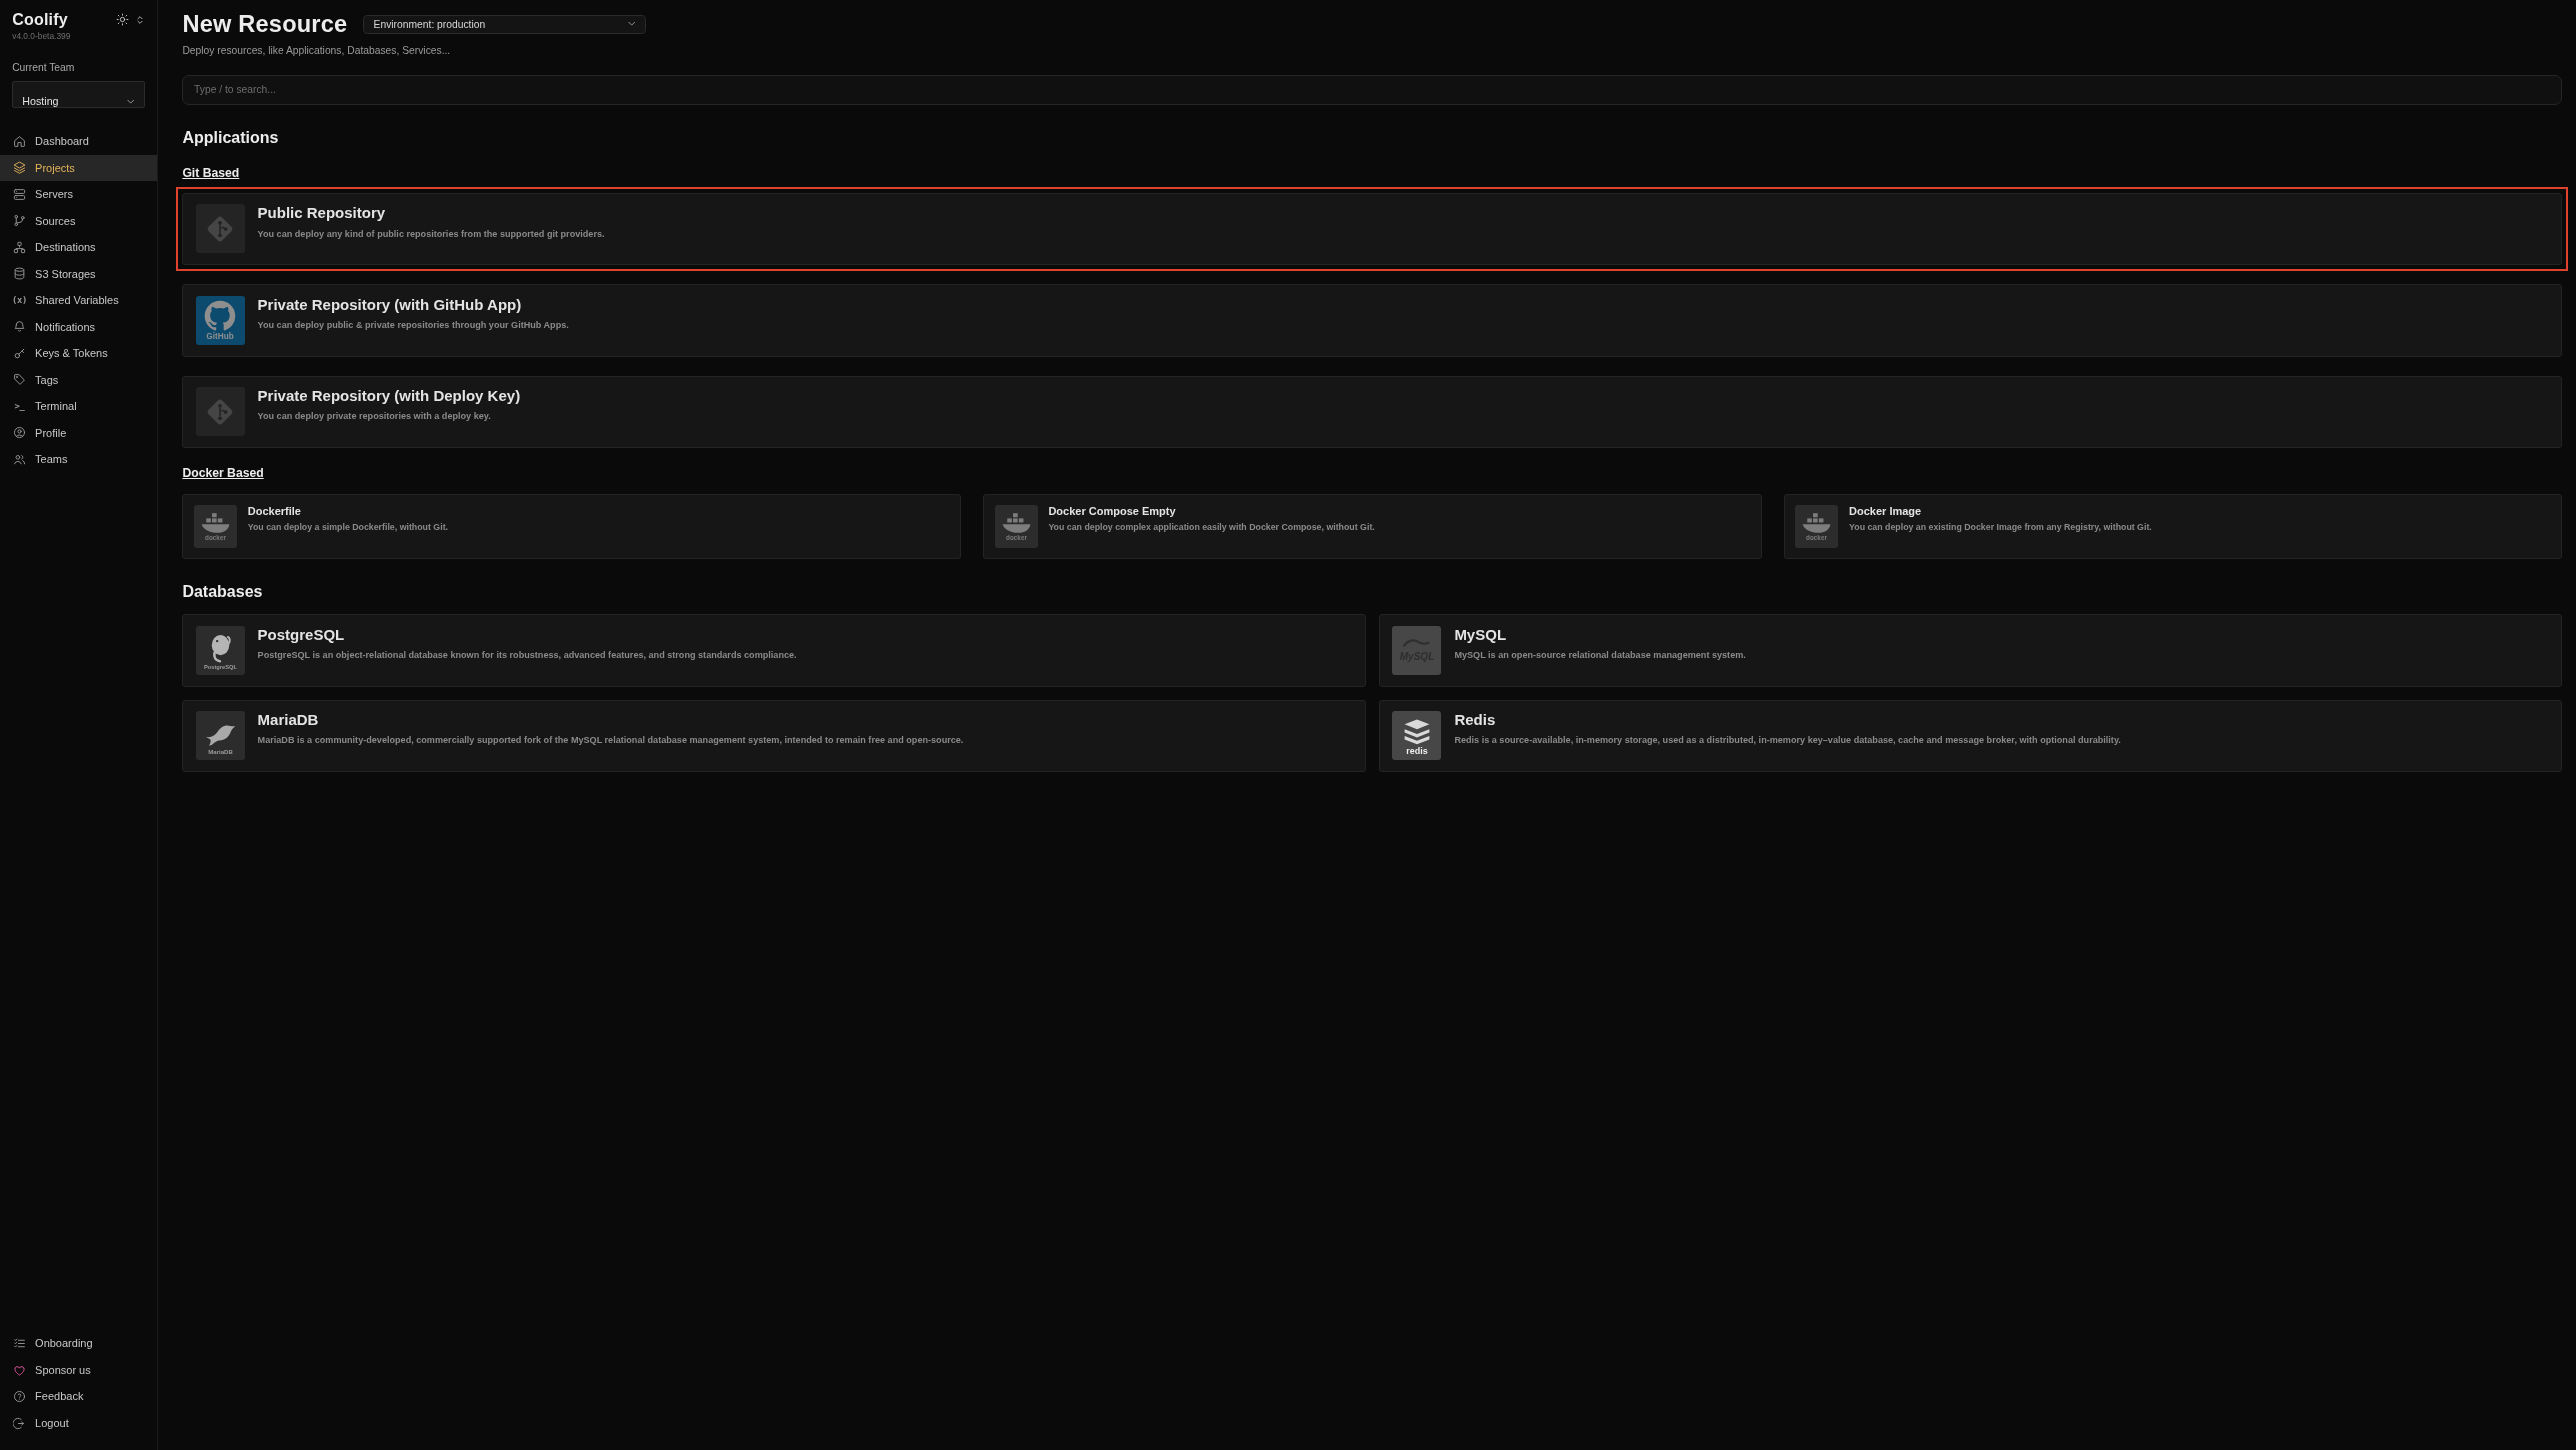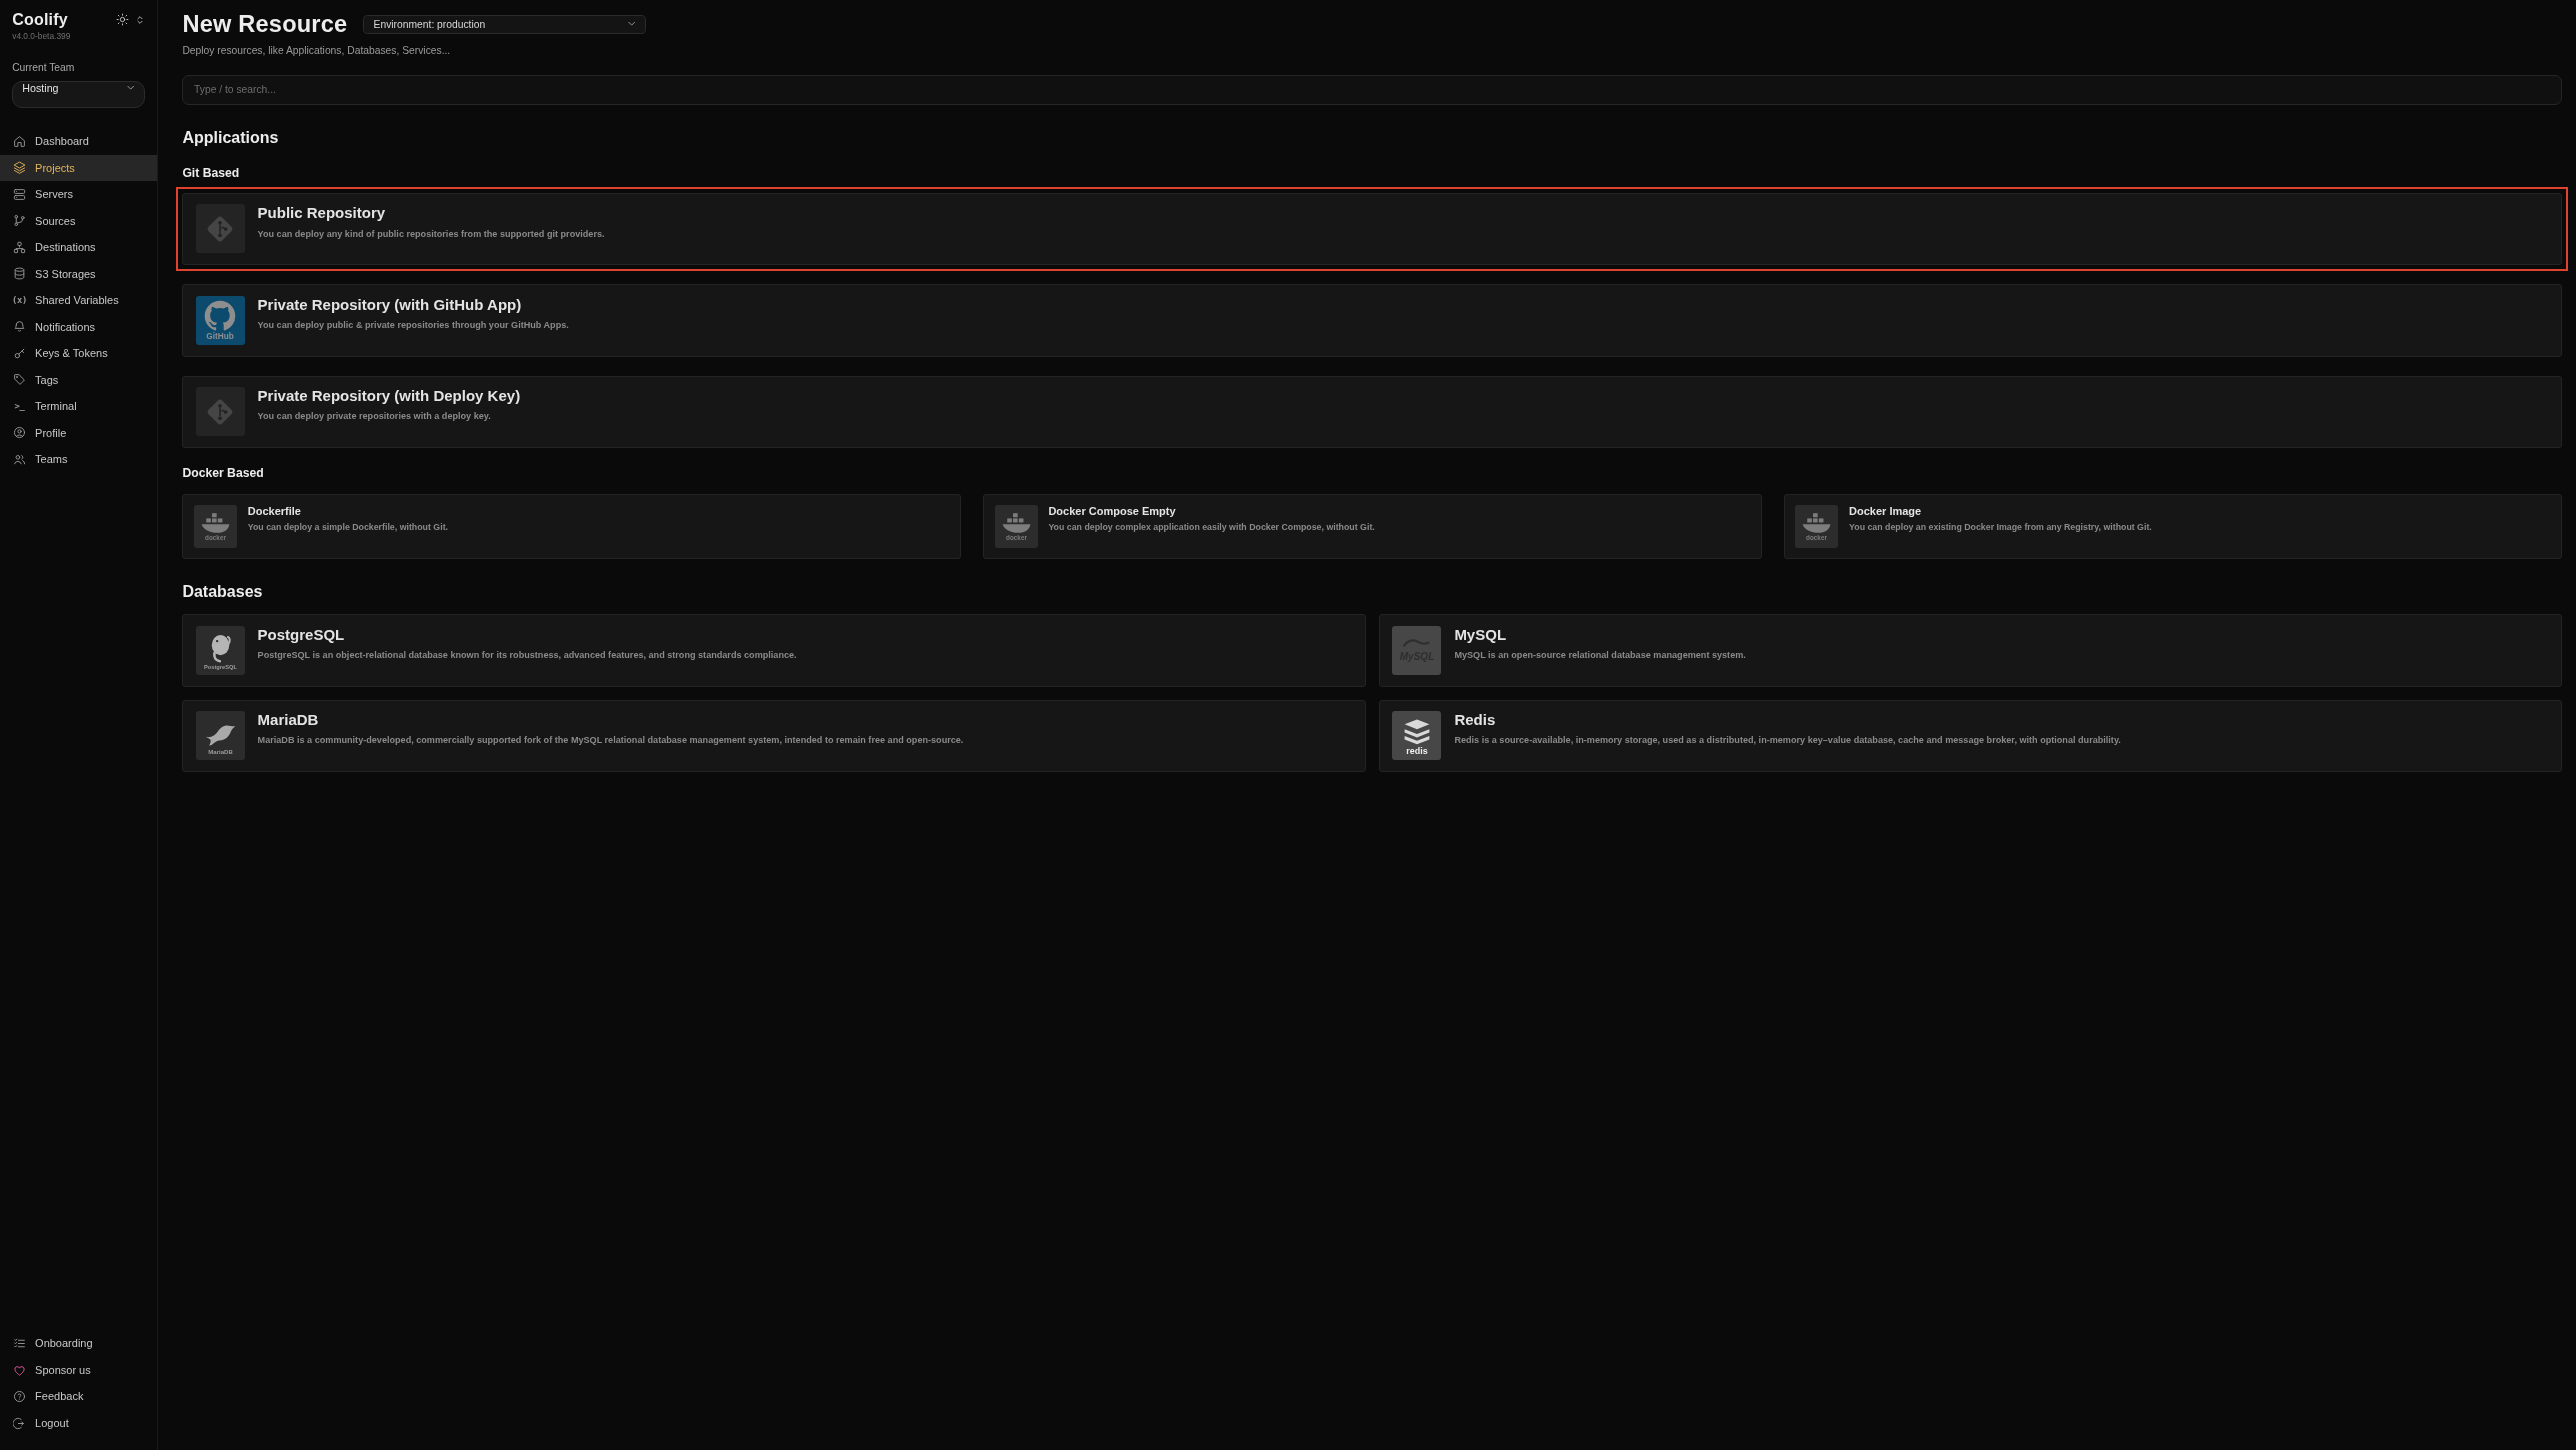--- a/index.html
+++ b/index.html
@@ -21,23 +21,23 @@
     display:flex; flex-direction:column;
     min-height:100vh;
   }
   .brandrow { display:flex; align-items:center; }
   .brand { font-size:16px; font-weight:800; letter-spacing:0.2px; }
   .brandicons { margin-left:auto; display:flex; align-items:center; gap:6.1px; color:#cfcfcf; }
   .version { font-size:8.4px; color:#6f6f6f; margin-top:2.3px; }
   .team-label { margin-top:21.3px; font-size:10.3px; color:#a8a8a8; }
   .selectbox {
     margin-top:7.6px;
-    background:#161616; border:0.8px solid #2b2b2b; border-radius:10px;
+    background:#161616; border:0.8px solid #2b2b2b; border-radius:2px;
     height:27.4px; padding:0 7.6px 0 9.1px;
-    display:flex; align-items:flex-start; justify-content:space-between;
+    display:flex; align-items:flex-end; justify-content:space-between;
     color:#e3e3e3; font-size:10.7px; cursor:pointer;
   }
   .chev { width:11.4px; height:11.4px; color:#9a9a9a; flex:none; }
   nav.mainnav { margin-top:20px; display:flex; flex-direction:column; }
   .nav-item {
     display:flex; align-items:center; gap:8.4px;
     padding:6.1px 12.2px; margin:0 -12.2px;
     color:#c9c9c9; font-size:11px; cursor:pointer;
     line-height:1.3;
   }
@@ -63,21 +63,21 @@
   .searchwrap { margin-top:19px; }
   .search-input {
     width:100%; height:30.5px;
     background:#101010; border:0.8px solid #262626; border-radius:7px;
     padding:0 10.7px; color:#e5e5e5; font-size:10.3px;
     font-family:"Liberation Sans", sans-serif;
     outline:none;
   }
   .search-input::placeholder { color:#6d6d6d; }
   .h2 { font-size:16px; font-weight:800; margin:24.4px 0 0 0; }
-  .h3 { font-size:12.2px; font-weight:700; margin:18.3px 0 0 0; }
+  .h3 { font-size:12.2px; font-weight:700; margin:18.3px 0 0 0;text-decoration:underline; }
 
   .cardcol { display:flex; flex-direction:column; gap:19px; margin-top:13px; }
   .card {
     background:#161616; border:0.8px solid #242424; border-radius:3px;
     padding:10.7px 12.2px;
     display:flex; gap:13px; align-items:flex-start;
     cursor:pointer;
   }
   .card-title { font-size:15px; font-weight:600; color:#e4e4e4; }
   .card-desc { font-size:9.1px; font-weight:600; color:#8a8a8a; margin-top:6.1px; line-height:1.5; }

